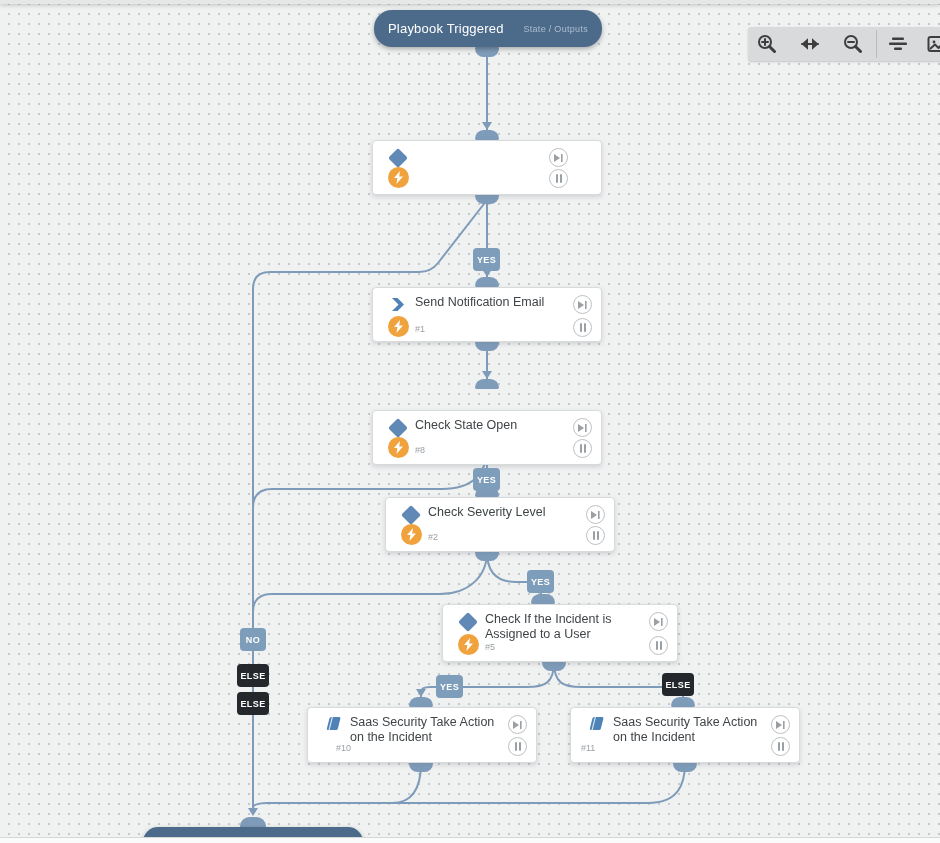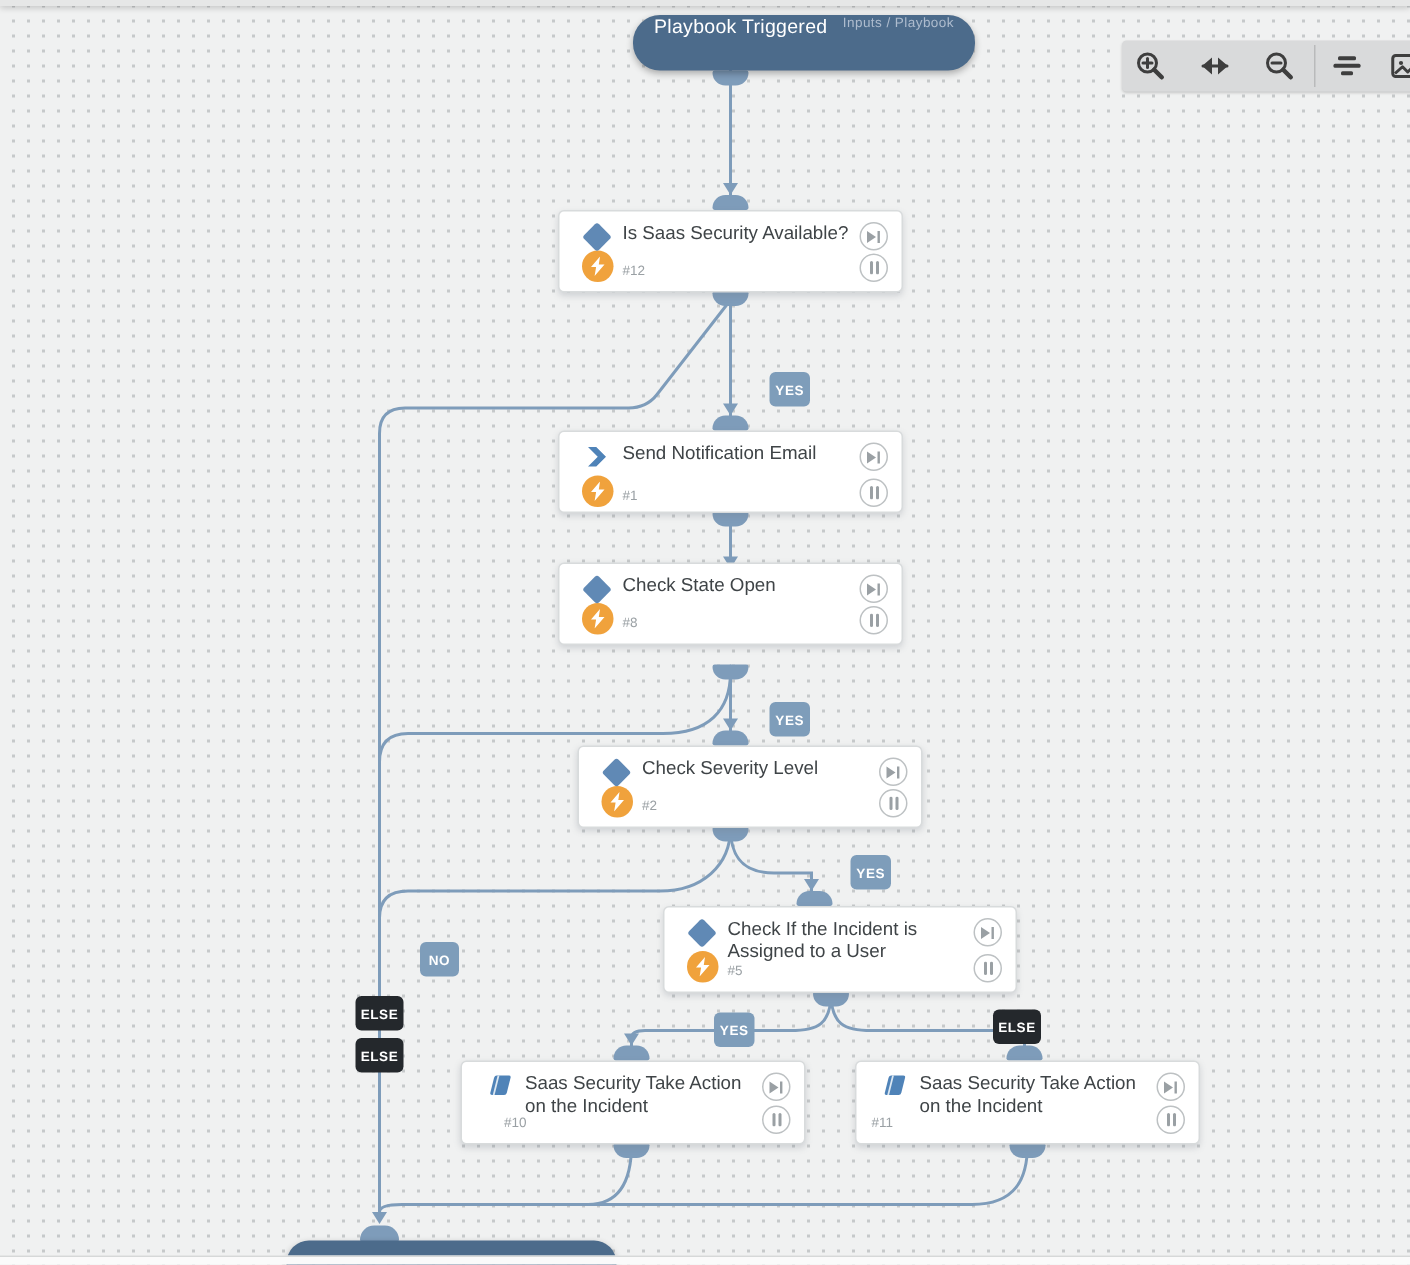--- a/index.html
+++ b/index.html
@@ -21,27 +21,27 @@
   .cap.top { border-radius:12px 12px 2px 2px; }
   .cap.bot { border-radius:2px 2px 12px 12px; }
   .arr { position:absolute; width:0; height:0; z-index:2;
     border-left:5px solid transparent; border-right:5px solid transparent;
     border-top:8px solid #7e9cba; }
 
   
   .bdg { position:absolute; z-index:4; color:#fff; font-size:9px; font-weight:bold;
     letter-spacing:.4px; border-radius:4px; display:flex; align-items:center;
     justify-content:center; box-sizing:border-box; }
-  .bdg.blue { background:#7e9dba;margin-left:40px; }
+  .bdg.blue { background:#7e9dba; }
   .bdg.dark { background:#24282c; }
 
   
   .pill { position:absolute; background:#4c6b8b; border-radius:18px; z-index:3;
-    box-shadow:0 2px 5px rgba(0,0,0,.3); display:flex; 
-    box-sizing:border-box; padding:0 14px; color:#fff;margin-left:48px; }
+    box-shadow:0 2px 5px rgba(0,0,0,.3); display:flex; align-items:center;
+    box-sizing:border-box; padding:0 14px; color:#fff; }
   .pill .ptitle { flex:1; font-size:13px; letter-spacing:.2px; }
   .pill .pio { font-size:9px; color:#aebcce; letter-spacing:.3px; cursor:pointer; }
 
   
   .node { position:absolute; width:230px; background:#fff; border:1px solid #d8dbdc;
     border-radius:4px; box-sizing:border-box; z-index:3;
     box-shadow:0 2px 4px rgba(110,120,130,.25);
     display:grid; grid-template-columns:34px 1fr 24px; padding:7px 9px 6px 8px; }
   .coll { display:flex; flex-direction:column; align-items:center; justify-content:space-between; }
   .colm { display:flex; flex-direction:column; justify-content:space-between; min-width:0; }
@@ -117,35 +117,31 @@
   <div class="bdg blue" style="left:473px;top:468px;width:27px;height:23px">YES</div>
   <div class="bdg blue" style="left:527px;top:570px;width:27px;height:23px">YES</div>
   <div class="bdg blue" style="left:436px;top:675px;width:27px;height:23px">YES</div>
   <div class="bdg blue" style="left:240px;top:628px;width:26px;height:23px">NO</div>
   <div class="bdg dark" style="left:237px;top:664px;width:32px;height:23px">ELSE</div>
   <div class="bdg dark" style="left:237px;top:692px;width:32px;height:23px">ELSE</div>
   <div class="bdg dark" style="left:662px;top:673px;width:32px;height:23px">ELSE</div>
 
   <div class="pill" style="left:374px;top:10px;width:228px;height:37px">
     <span class="ptitle">Playbook Triggered</span>
-    <span class="pio">Inputs / Playbook</span>
+    <span class="pio">State / Outputs</span>
   </div>
 
   <div class="node nowrap" style="left:372px;top:140px;height:55px">
     <div class="coll">
       <span class="diamond"></span>
       <span class="bolt">
         <svg width="11" height="13" viewBox="0 0 11 13">
             <path d="M7 0 L1 7 H4.4 L3.4 13 L10 5.4 H6.2 Z" fill="#fff"></path>
           </svg>
       </span>
-    </div>
-    <div class="colm">
-      <span class="ntitle">Is Saas Security Available?</span>
-      <span class="ntag">#12</span>
     </div>
     <div class="colr">
       <span class="circ">
         <svg width="11" height="10" viewBox="0 0 11 10">
             <path d="M1,1 L7,5 L1,9 Z" fill="#9aa0a4"></path>
             <rect x="8" y="1" width="1.6" height="8" fill="#9aa0a4"></rect>
           </svg>
       </span>
       <span class="circ">
         <svg width="8" height="9" viewBox="0 0 8 9">
@@ -182,21 +178,21 @@
       </span>
       <span class="circ">
         <svg width="8" height="9" viewBox="0 0 8 9">
             <rect x="1" y="0" width="2" height="9" rx="1" fill="#9aa0a4"></rect>
             <rect x="5" y="0" width="2" height="9" rx="1" fill="#9aa0a4"></rect>
           </svg>
       </span>
     </div>
   </div>
 
-  <div class="node nowrap" style="left:372px;top:375px;height:55px">
+  <div class="node nowrap" style="left:372px;top:410px;height:55px">
     <div class="coll">
       <span class="diamond"></span>
       <span class="bolt">
         <svg width="11" height="13" viewBox="0 0 11 13">
             <path d="M7 0 L1 7 H4.4 L3.4 13 L10 5.4 H6.2 Z" fill="#fff"></path>
           </svg>
       </span>
     </div>
     <div class="colm">
       <span class="ntitle">Check State Open</span>

